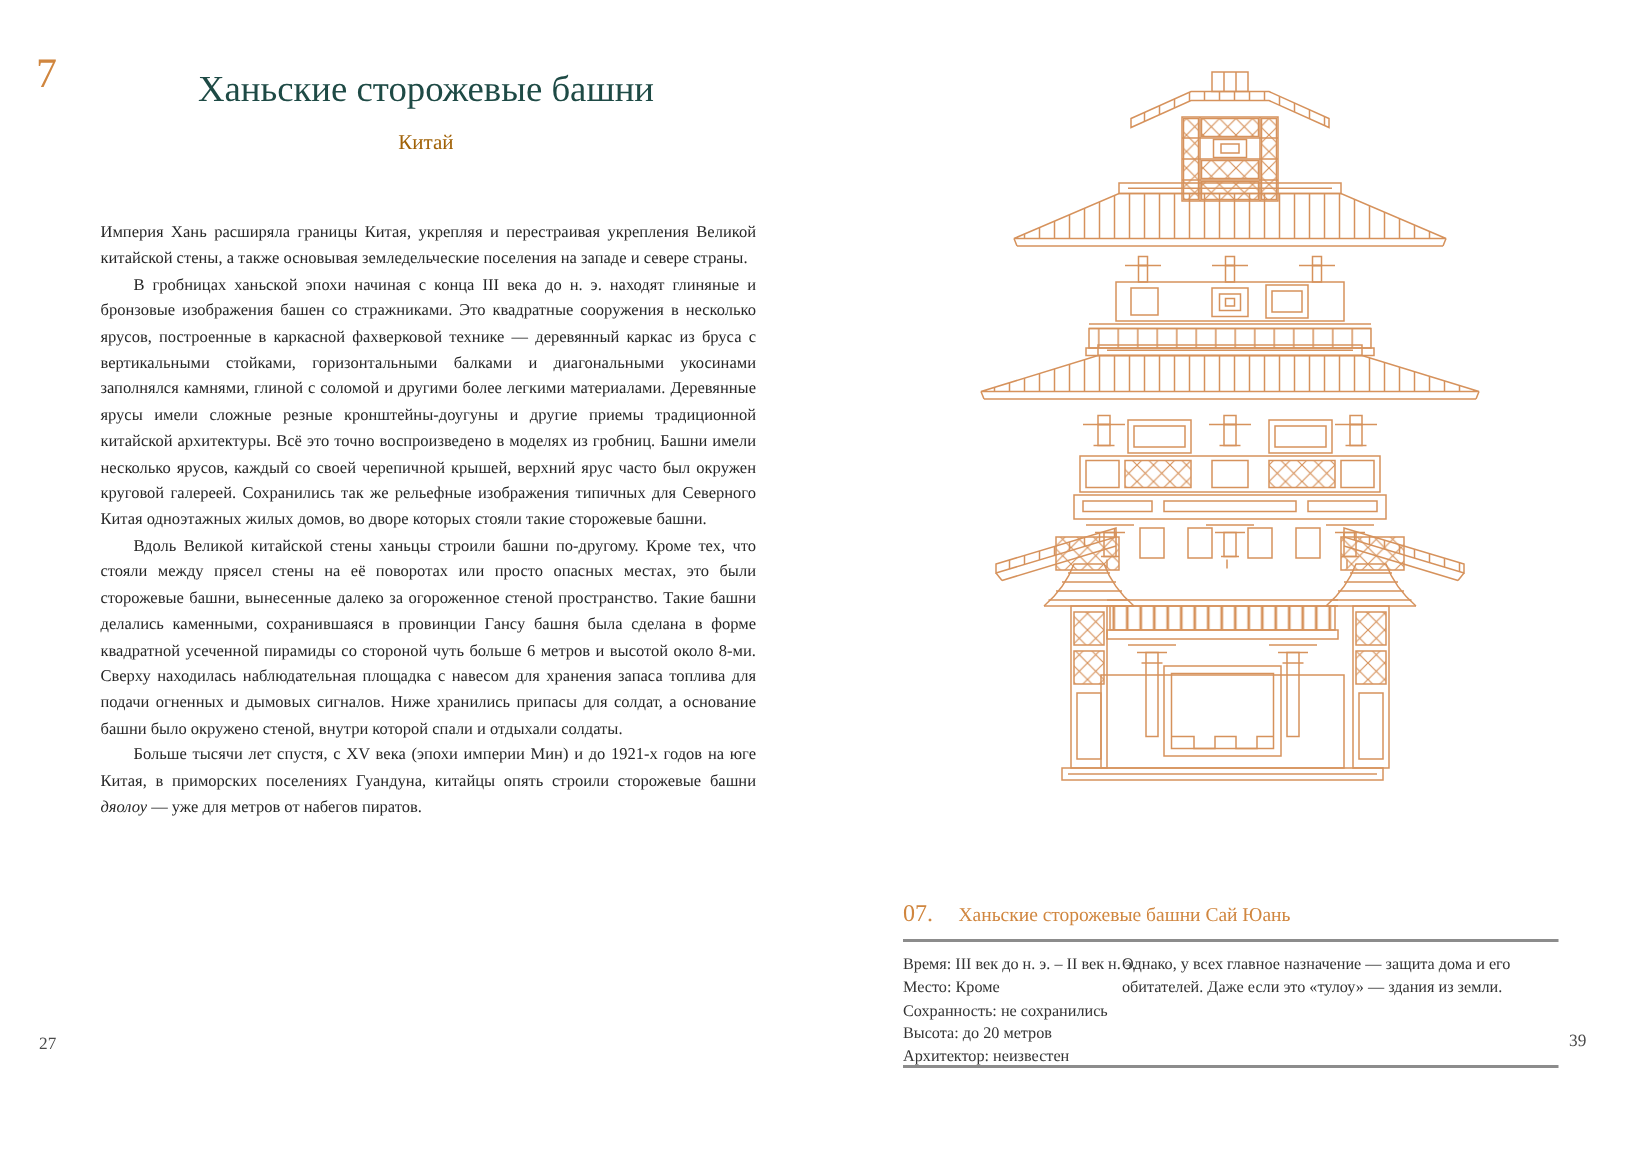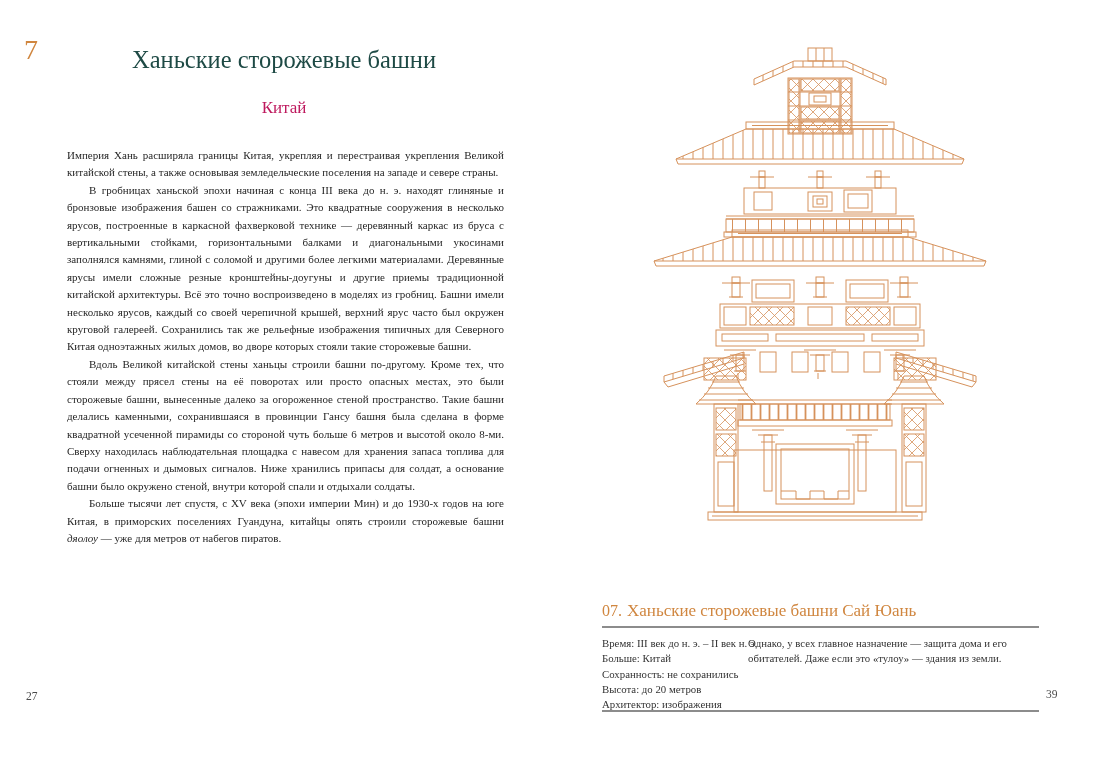--- a/index.html
+++ b/index.html
@@ -3,35 +3,35 @@
 <meta charset="utf-8">
 <style>
   html,body{margin:0;padding:0;background:#ffffff;}
   body{font-family:"Liberation Serif","DejaVu Serif",serif;-webkit-font-smoothing:antialiased;}
   .spread{position:relative;width:1100px;height:783px;background:#ffffff;overflow:hidden;}
 
   
   .chapter-number{position:absolute;left:24px;top:36px;font-size:28px;line-height:1;color:#d0863f;}
   .title-block{position:absolute;left:63px;top:44px;width:442px;text-align:center;}
   .title-line{font-size:24.5px;line-height:31px;color:#1e4a45;}
-  .subtitle{margin-top:23px;font-size:17px;color:#be185d;}
+  .subtitle{margin-top:13px;font-size:14px;color:#a16207;}
   .body-text{position:absolute;left:67px;top:147px;width:437px;font-size:11px;
              line-height:17.4px;color:#262626;text-align:justify;hyphens:auto;}
   .body-text p{margin:0;}
   .body-text p + p{text-indent:22px;}
   .body-text em{font-style:italic;}
   .pagenum{position:absolute;font-size:11.5px;color:#4a4a4a;}
   .pagenum.left{left:26px;top:690px;}
   .pagenum.right{left:1046px;top:688px;}
 
   
   .figure{position:absolute;left:648px;top:46px;width:360px;height:484px;}
   .caption{position:absolute;left:602px;top:601px;width:437px;color:#d0863f;white-space:nowrap;}
   .caption .num{font-size:16px;}
-  .caption .cap-title{font-size:17px;margin-left:5px;}
+  .caption .cap-title{font-size:13px;margin-left:17px;}
   .rule{position:absolute;left:602px;width:437px;background:#8c8c8c;}
   .rule.top{top:626px;height:2px;}
   .rule.bottom{top:710px;height:1.5px;}
   .info{position:absolute;left:602px;top:636px;width:437px;display:flex;
         font-size:10.8px;line-height:15.3px;color:#333333;}
   .info .col1{width:146px;flex:none;}
   .info .col1 div{white-space:nowrap;}
   .info .col2{width:172px;flex:none;padding-right:24px;box-sizing:border-box;}
   .info .col3{flex:1;padding-right:6px;}
 </style>
@@ -44,21 +44,21 @@
 
   <div class="title-block">
     <div class="title-line">Ханьские сторожевые башни</div>
     <div class="subtitle">Китай</div>
   </div>
 
   <div class="body-text">
     <p>Империя Хань расширяла границы Китая, укрепляя и перестраивая укрепления Великой китайской стены, а также основывая земледельческие поселения на западе и севере страны.</p>
     <p>В гробницах ханьской эпохи начиная с конца III века до н. э. находят глиняные и бронзовые изображения башен со стражниками. Это квадратные сооружения в несколько ярусов, построенные в каркасной фахверковой технике — деревянный каркас из бруса с вертикальными стойками, горизонтальными балками и диагональными укосинами заполнялся камнями, глиной с соломой и другими более легкими материалами. Деревянные ярусы имели сложные резные кронштейны-доугуны и другие приемы традиционной китайской архитектуры. Всё это точно воспроизведено в моделях из гробниц. Башни имели несколько ярусов, каждый со своей черепичной крышей, верхний ярус часто был окружен круговой галереей. Сохранились так же рельефные изображения типичных для Северного Китая одноэтажных жилых домов, во дворе которых стояли такие сторожевые башни.</p>
     <p>Вдоль Великой китайской стены ханьцы строили башни по-другому. Кроме тех, что стояли между прясел стены на её поворотах или просто опасных местах, это были сторожевые башни, вынесенные далеко за огороженное стеной пространство. Такие башни делались каменными, сохранившаяся в провинции Гансу башня была сделана в форме квадратной усеченной пирамиды со стороной чуть больше 6 метров и высотой около 8-ми. Сверху находилась наблюдательная площадка с навесом для хранения запаса топлива для подачи огненных и дымовых сигналов. Ниже хранились припасы для солдат, а основание башни было окружено стеной, внутри которой спали и отдыхали солдаты.</p>
-    <p><span>Больше тысячи лет спустя, с XV века (эпохи империи Мин) и до 1930-х годов на юге Китая, в приморских поселениях Гуандуна, китайцы опять строили сторожевые башни </span><em>дяолоу</em><span> — уже для метров от набегов пиратов.</span></p>
+    <p><span>Больше тысячи лет спустя, с XV века (эпохи империи Мин) и до 1921-х годов на юге Китая, в приморских поселениях Гуандуна, китайцы опять строили сторожевые башни </span><em>дяолоу</em><span> — уже для метров от набегов пиратов.</span></p>
   </div>
 
   <div class="pagenum left">27</div>
 
   <svg class="figure" viewBox="0 0 360 484" xmlns="http://www.w3.org/2000/svg">
     <defs>
       <pattern id="ribs" patternUnits="userSpaceOnUse" width="10" height="60">
         <path d="M5 0 V60" stroke="#d6925c" stroke-width="1" fill="none"></path>
       </pattern>
       <pattern id="xpat" patternUnits="userSpaceOnUse" width="11" height="11">
@@ -220,24 +220,24 @@
 
   <div class="caption">
     <span class="num">07.</span><span class="cap-title">Ханьские сторожевые башни Сай Юань</span>
   </div>
 
   <div class="rule top"></div>
 
   <div class="info">
     <div class="col1">
       <div>Время: III век до н. э. – II век н. э.</div>
-      <div>Больше: Китай</div>
+      <div>Место: Кроме</div>
       <div>Сохранность: не сохранились</div>
       <div>Высота: до 20 метров</div>
-      <div>Архитектор: изображения</div>
+      <div>Архитектор: неизвестен</div>
     </div>
     <div class="col3">Однако, у всех главное назначение — защита дома и его обитателей. Даже если это «тулоу» — здания из земли.</div>
   </div>
 
   <div class="rule bottom"></div>
 
   <div class="pagenum right">39</div>
 
 </div>
 

